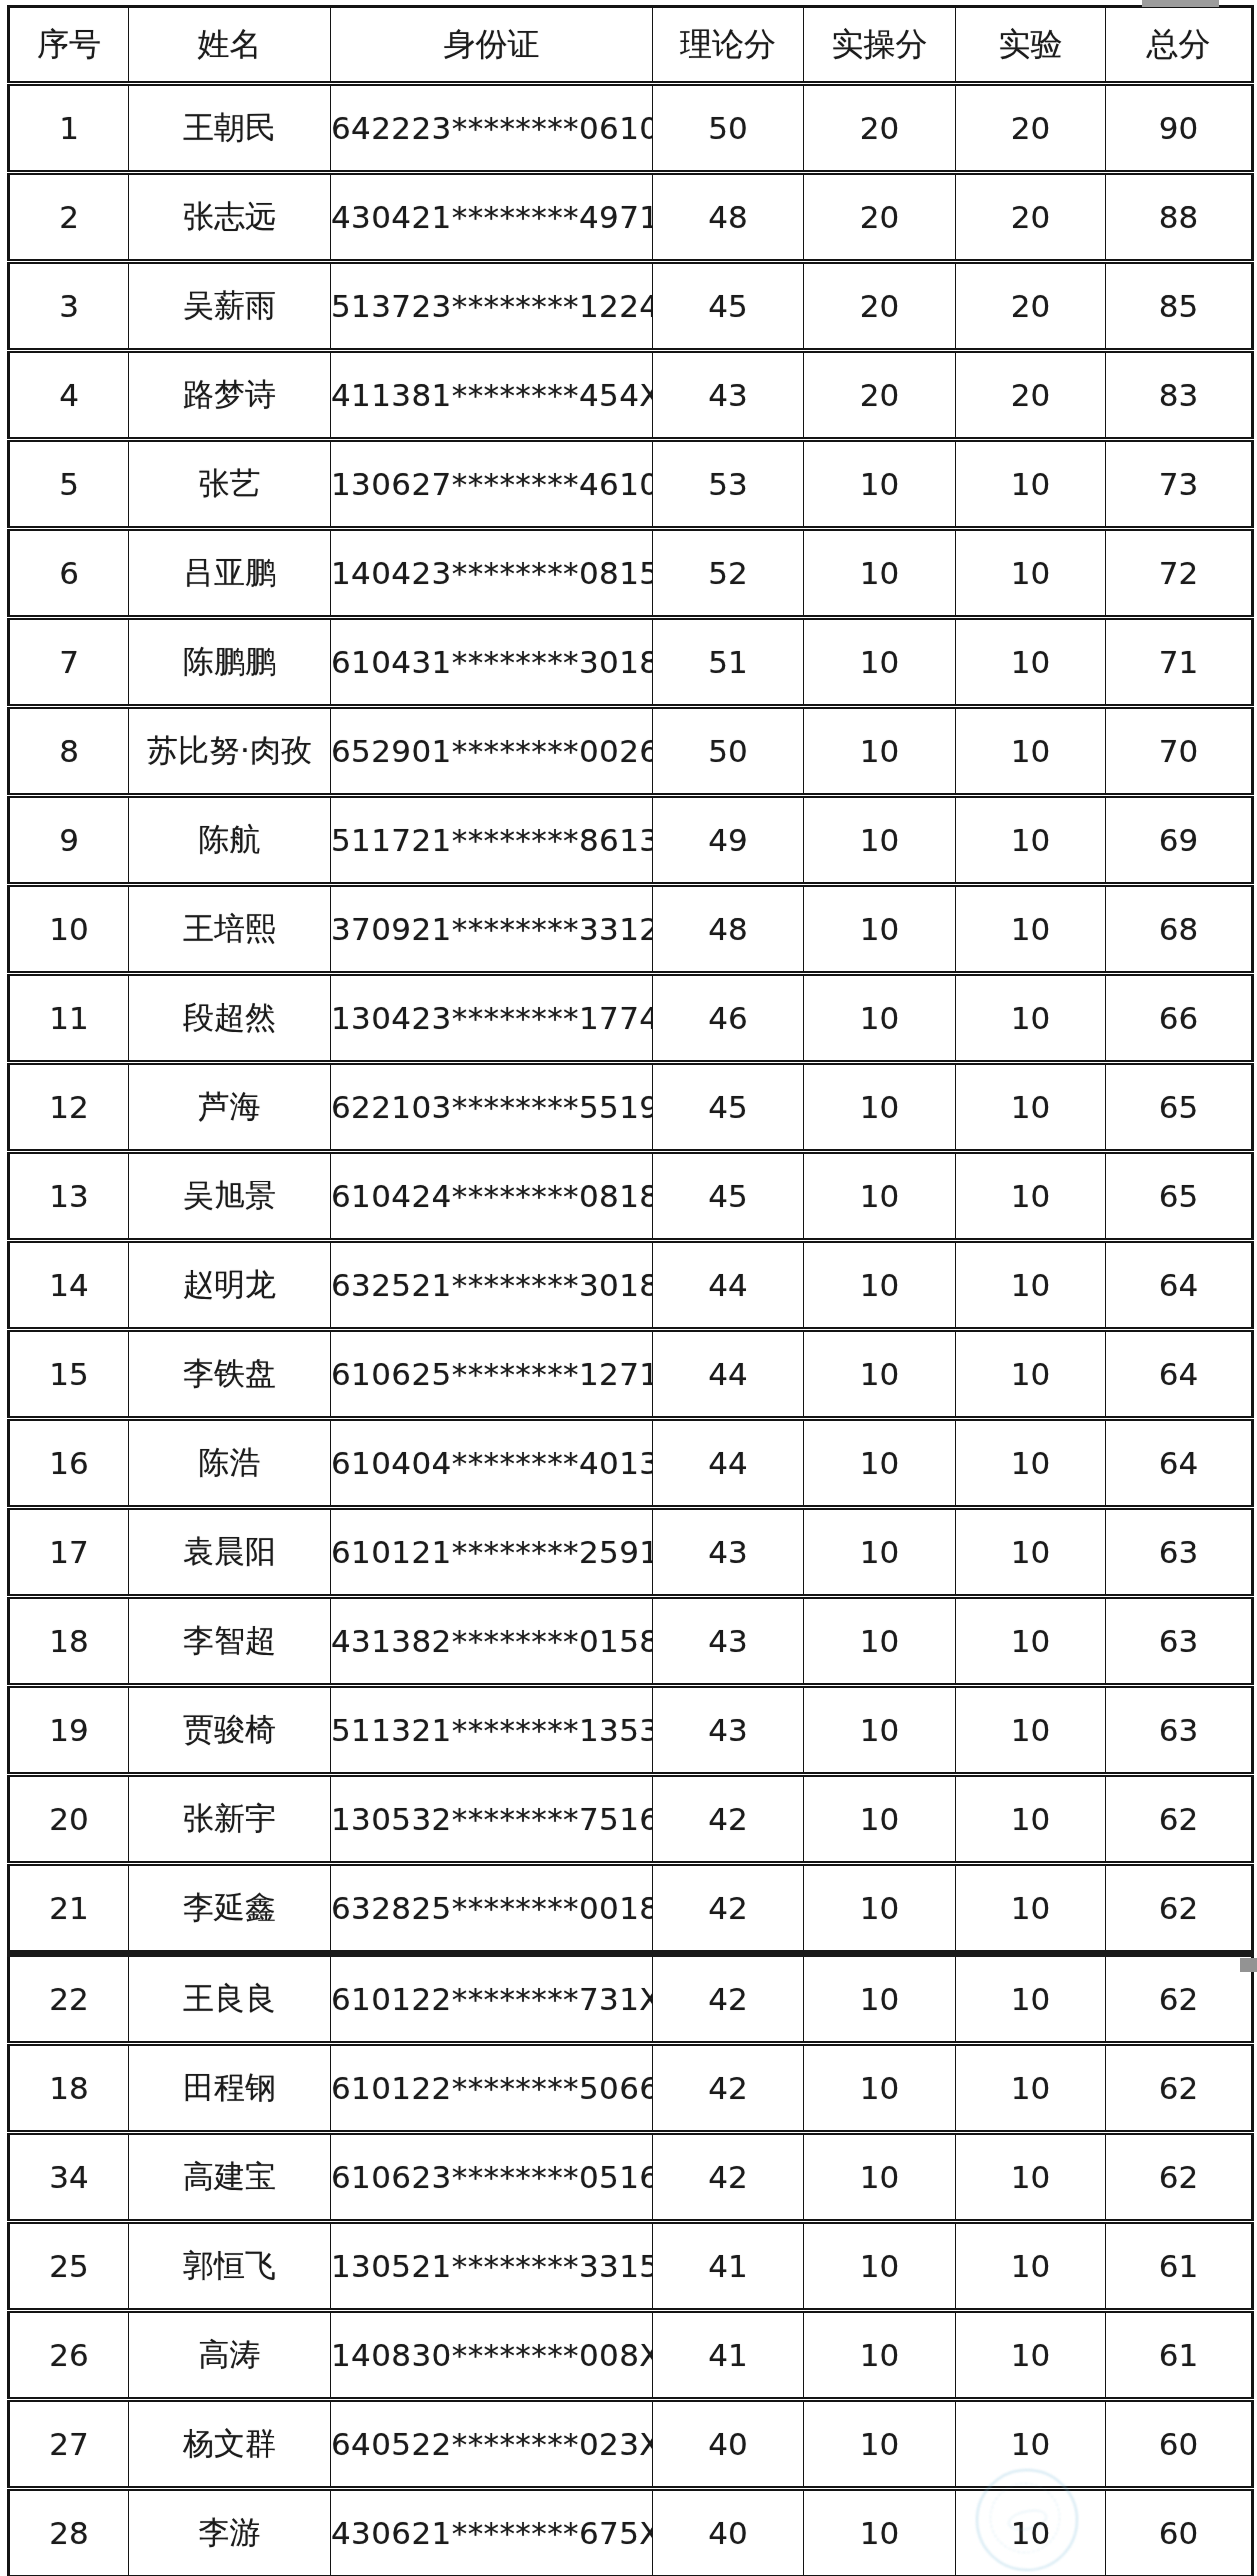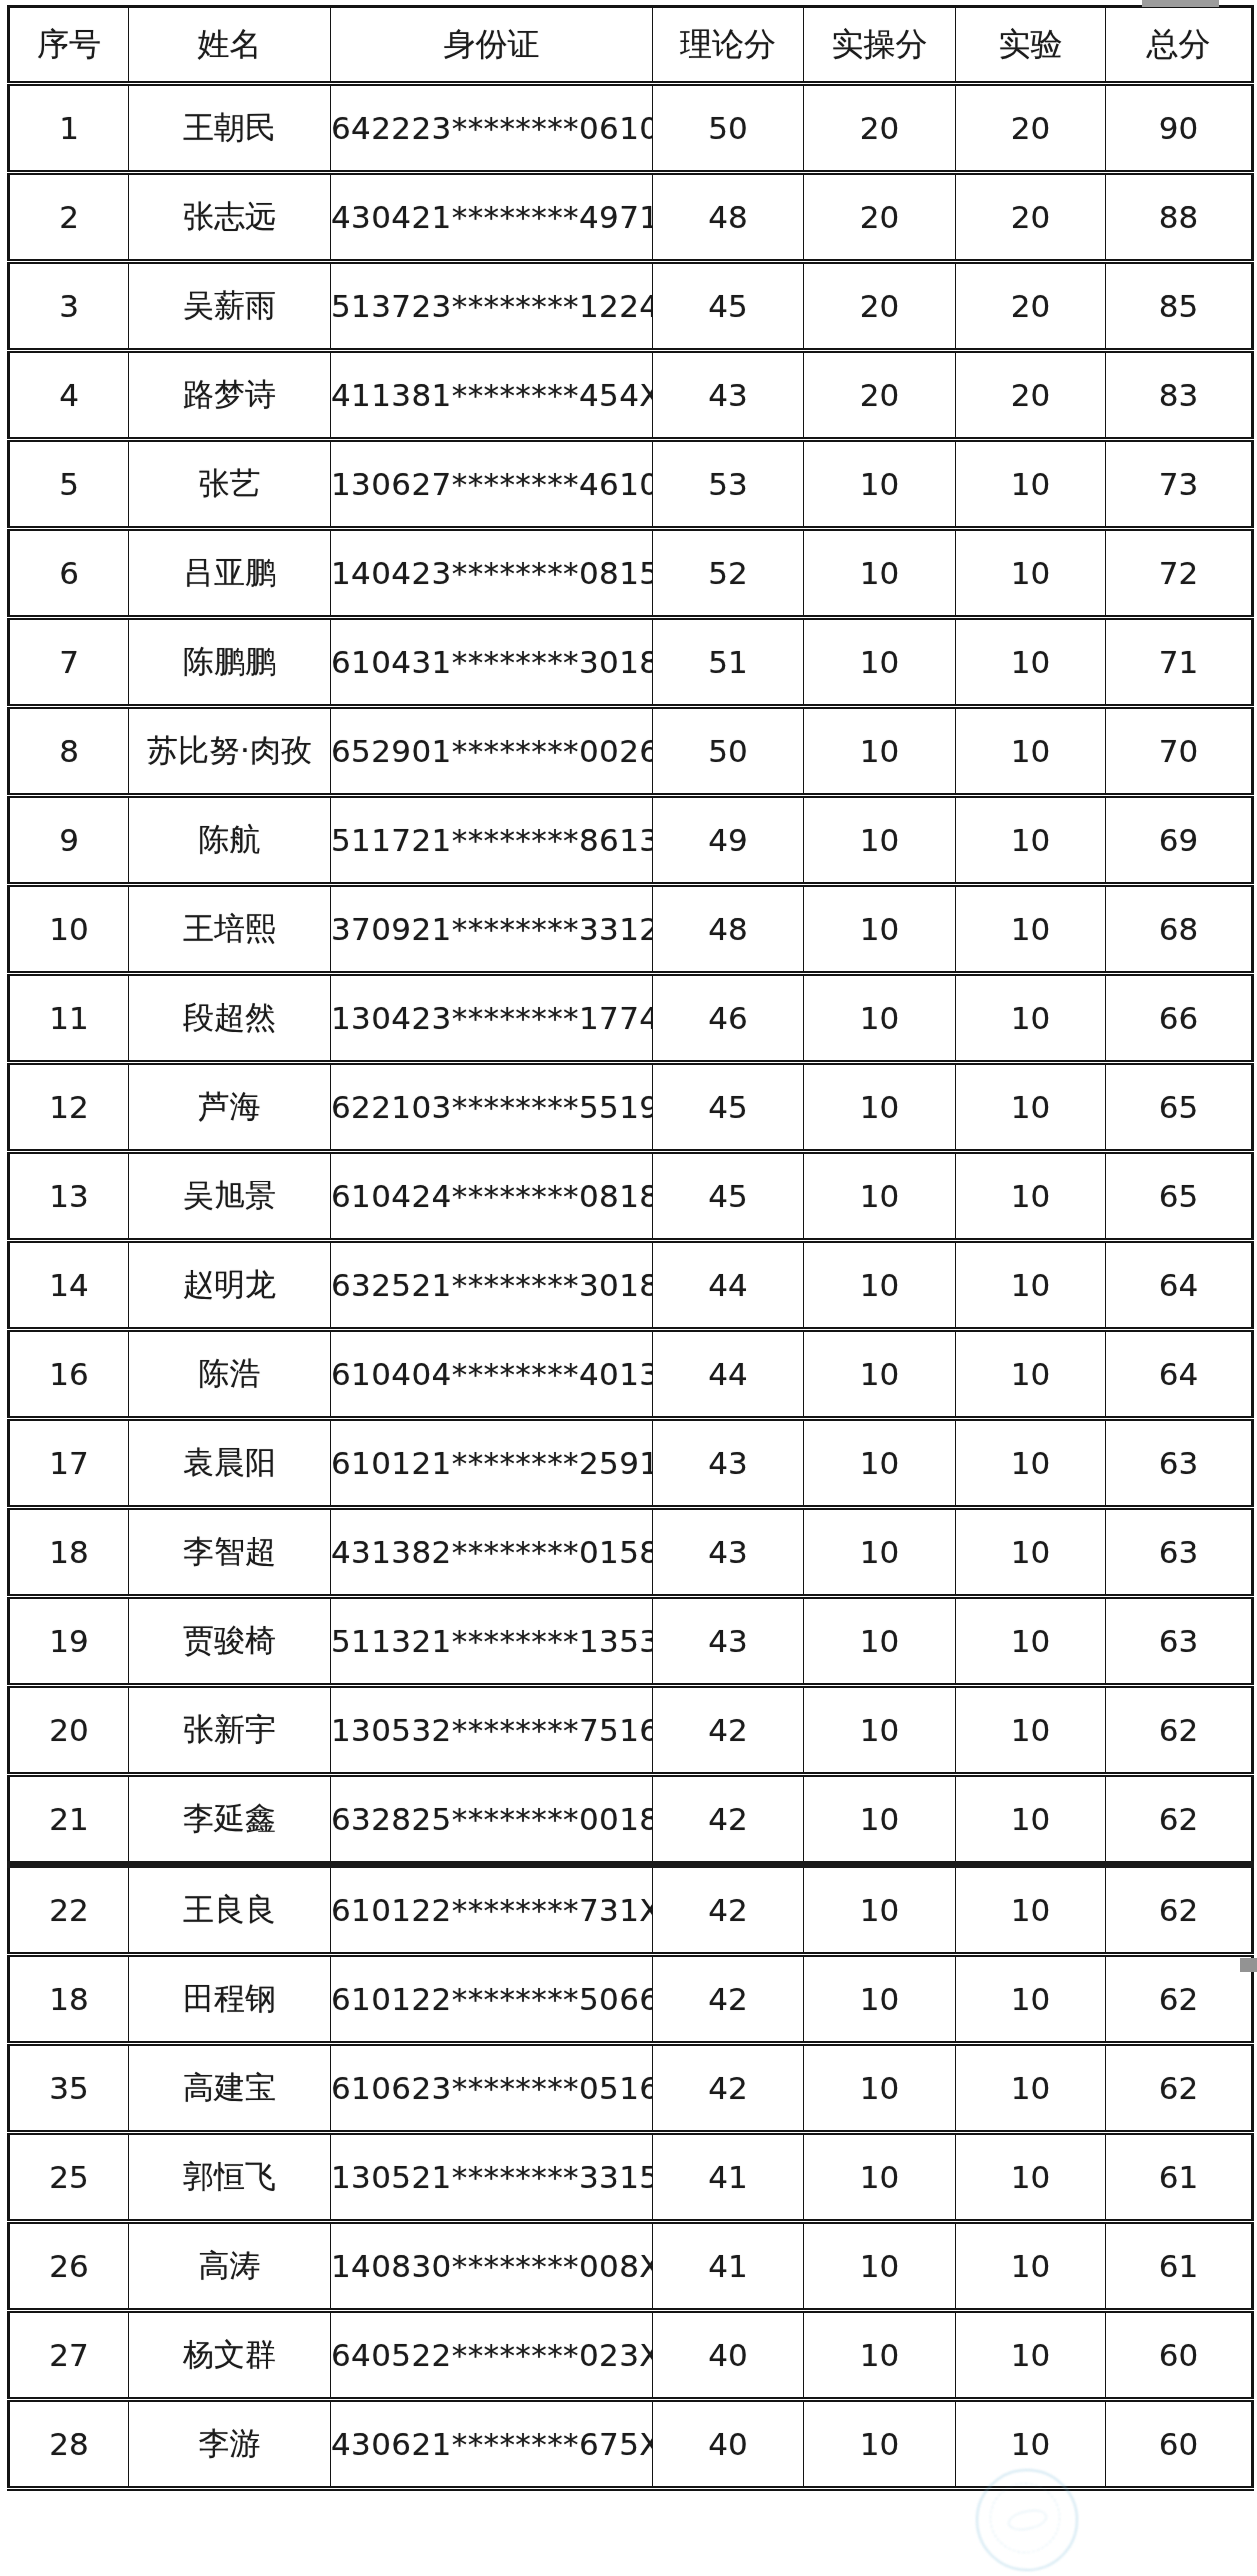--- a/index.html
+++ b/index.html
@@ -252,20 +252,29 @@
         <tr>
           <td class="col-no">14</td>
           <td class="col-name">赵明龙</td>
           <td class="col-id_number">632521********3018</td>
           <td class="col-theory">44</td>
           <td class="col-practical">10</td>
           <td class="col-experiment">10</td>
           <td class="col-total">64</td>
         </tr>
         <tr>
+          <td class="col-no">15</td>
+          <td class="col-name">李铁盘</td>
+          <td class="col-id_number">610625********1271</td>
+          <td class="col-theory">44</td>
+          <td class="col-practical">10</td>
+          <td class="col-experiment">10</td>
+          <td class="col-total">64</td>
+        </tr>
+        <tr>
           <td class="col-no">16</td>
           <td class="col-name">陈浩</td>
           <td class="col-id_number">610404********4013</td>
           <td class="col-theory">44</td>
           <td class="col-practical">10</td>
           <td class="col-experiment">10</td>
           <td class="col-total">64</td>
         </tr>
         <tr>
           <td class="col-no">17</td>
@@ -324,21 +333,21 @@
         <tr>
           <td class="col-no">18</td>
           <td class="col-name">田程钢</td>
           <td class="col-id_number">610122********5066</td>
           <td class="col-theory">42</td>
           <td class="col-practical">10</td>
           <td class="col-experiment">10</td>
           <td class="col-total">62</td>
         </tr>
         <tr>
-          <td class="col-no">35</td>
+          <td class="col-no">34</td>
           <td class="col-name">高建宝</td>
           <td class="col-id_number">610623********0516</td>
           <td class="col-theory">42</td>
           <td class="col-practical">10</td>
           <td class="col-experiment">10</td>
           <td class="col-total">62</td>
         </tr>
         <tr>
           <td class="col-no">25</td>
           <td class="col-name">郭恒飞</td>

